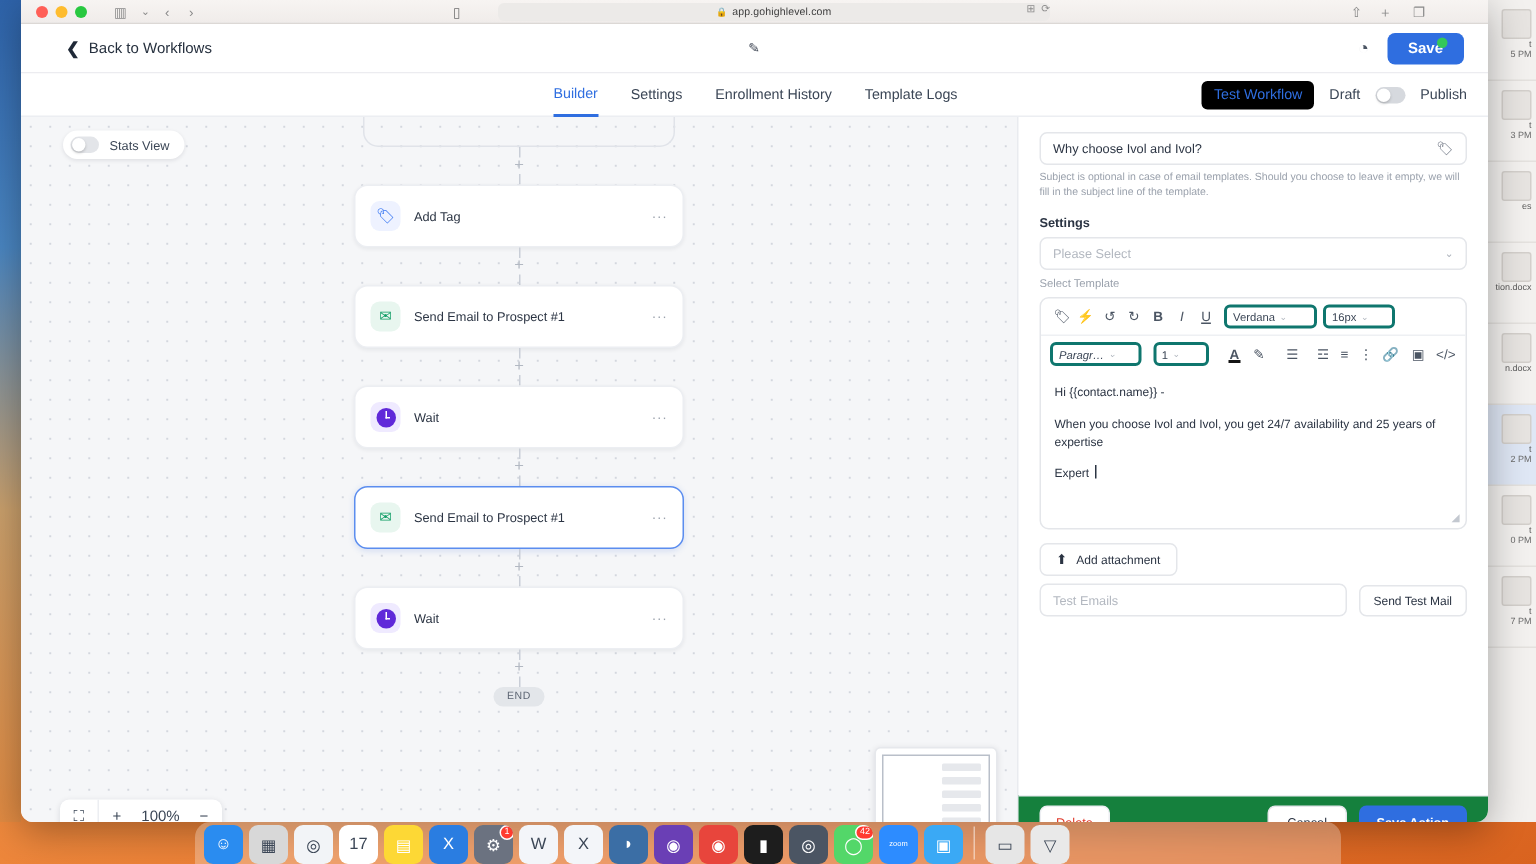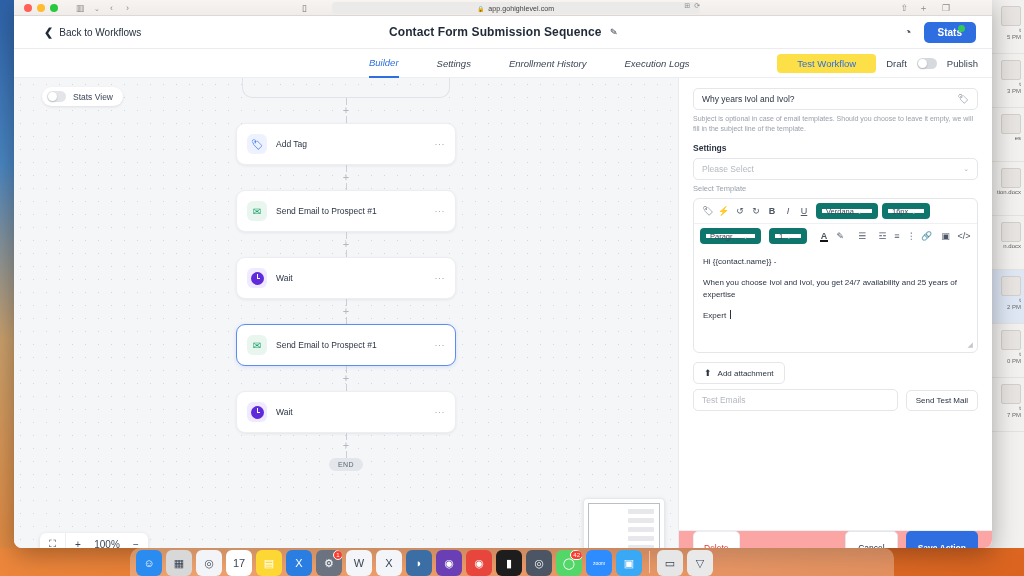--- a/index.html
+++ b/index.html
@@ -76,25 +76,25 @@
   .hdr-right { position:absolute; right:16px; display:flex; align-items:center; gap:12px; }
   .hist-ic { font-size:12px; color:#4b5563; cursor:pointer; }
   .save-btn {
     position:relative; background:#2f6ee0; color:#fff; font-size:10px; font-weight:600;
     border:none; border-radius:5px; padding:5px 14px; cursor:pointer;
   }
   .save-dot { position:absolute; right:-3px; top:-3px; width:7px; height:7px; background:#34c759; border-radius:50%; }
 
   
   .tabbar { position:relative; height:29px; background:#fff; border-bottom:1px solid #eceef2; }
-  .tabs { position:absolute; left:355px; top:0; display:flex; gap:38px; height:29px; align-items:flex-end;font-style:italic;}
+  .tabs { position:absolute; left:355px; top:0; display:flex; gap:22px; height:29px; align-items:flex-end;}
   .tab { font-size:9.5px; color:#3b4656; cursor:pointer; height:29px; display:flex; align-items:center; }
   .tab.active { color:#2f6ee0; border-bottom:2px solid #2f6ee0; }
   .tabbar-right { position:absolute; right:14px; top:0; height:29px; display:flex; align-items:center; gap:10px; }
-  .test-wf { font-size:9.5px; color:#2f6ee0; background:#fde047; border-radius:4px; padding:4px 20px; cursor:pointer;}
+  .test-wf { font-size:9.5px; color:#2f6ee0; background:#000000; border-radius:4px; padding:4px 8px; cursor:pointer;}
   .draft-lbl, .publish-lbl { font-size:9.5px; color:#3b4656; }
   .toggle { width:20px; height:11px; border-radius:6px; background:#d6d9de; position:relative; cursor:pointer; }
   .toggle .knob { position:absolute; left:1px; top:1px; width:9px; height:9px; border-radius:50%; background:#fff; box-shadow:0 1px 2px rgba(0,0,0,.2);}
 
   
   .app-body { position:relative; height:486px; display:flex; }
 
   
   .canvas {
     position:relative; flex:1; background:#f5f6f8;
@@ -185,25 +185,25 @@
     padding:0 8px; font-size:8.5px; color:#b3b8c0; justify-content:space-between;
   }
   .select .chev { color:#aeb4bd; font-size:7px; }
   .sub-helper { font-size:7.5px; color:#9aa1ac; margin-top:4px; }
 
   .editor { border:1px solid #e4e6ea; border-radius:6px; margin-top:5px; }
   .tb-row { display:flex; align-items:center; gap:0; padding:4px 6px; }
   .tb-row.r1 { border-bottom:1px solid #eef0f3; }
   .tb-ic { width:16px; height:16px; display:flex; align-items:center; justify-content:center; font-size:9px; color:#4b5563; cursor:pointer;}
   .tb-sel {
-    height:16px; border:6px solid #0f766e; border-radius:4px; display:flex; align-items:center;
+    height:16px; border:2px solid #0f766e; border-radius:4px; display:flex; align-items:center;
     justify-content:flex-start; padding:0 4px; font-size:7.5px; color:#3b4656; margin-left:4px; cursor:pointer;
   }
   .tb-sel .chev { font-size:6px; color:#b0b6be; margin-left:3px;}
-  .sel-font { width:62px; } .sel-size { width:48px; } .sel-para { width:66px; } .sel-line { width:40px; }
+  .sel-font { width:62px; } .sel-size { width:48px; } .sel-para { width:66px;font-style:italic; } .sel-line { width:40px; }
   .tb-a { position:relative; font-weight:700; }
   .tb-a:after { content:""; position:absolute; bottom:2px; left:3px; right:3px; height:2px; background:#141414;}
   .tb-pen:after { content:""; position:absolute; bottom:2px; left:3px; right:3px; height:2px; background:#141414;}
   .editor-body { padding:8px 9px; height:104px; position:relative; }
   .editor-body p { font-size:8px; color:#2b3443; line-height:12px; margin-bottom:9px; }
   .caret { display:inline-block; width:1px; height:9px; background:#2b3443; vertical-align:-1px; margin-left:2px;}
   .resize-grip { position:absolute; right:4px; bottom:3px; font-size:7px; color:#c3c8d0; }
   .counter { border-top:1px solid #eef0f3; padding:4px 8px; text-align:right; font-size:7.5px; color:#6b7280; }
 
   .attach-btn {
@@ -215,22 +215,22 @@
   .test-row { display:flex; gap:8px; align-items:center; margin-top:5px; }
   .test-input {
     flex:1; height:22px; border:1px solid #e4e6ea; border-radius:5px; display:flex;
     align-items:center; padding:0 8px; font-size:8.5px; color:#b3b8c0;
   }
   .test-send {
     border:1px solid #e4e6ea; border-radius:5px; padding:5px 9px;
     font-size:8px; color:#2b3443; background:#fff; cursor:pointer; white-space:nowrap;
   }
   .panel-footer {
-    height:34px; border-top:1px solid #eceef2; display:flex; 
-    padding:0 14px; gap:8px; background:#fca5a5;
+    height:34px; border-top:1px solid #eceef2; display:flex; align-items:center;
+    padding:0 14px; gap:8px; background:#15803d;
   }
   .del-btn { border:1px solid #eceef2; background:#fff; color:#e0392b; font-size:8.5px; border-radius:5px; padding:5px 10px; cursor:pointer;}
   .spacer { flex:1; }
   .cancel-btn { border:1px solid #e4e6ea; background:#fff; color:#2b3443; font-size:8.5px; border-radius:5px; padding:5px 12px; cursor:pointer;}
   .saveaction-btn { border:none; background:#2f6ee0; color:#fff; font-size:8.5px; font-weight:600; border-radius:5px; padding:6px 12px; cursor:pointer;}
 
   
   .dock {
     position:absolute; left:130px; bottom:0; width:764px; height:28px;
     background:rgba(255,255,255,.28); border-radius:10px 10px 0 0;
@@ -326,36 +326,35 @@
       <span class="chrome-ic ci-plus">＋</span>
       <span class="chrome-ic ci-tabs">❐</span>
     </div>
 
     <div class="app-header">
       <div class="back-link">
         <span class="cv">❮</span>
         <span class="tx">Back to Workflows</span>
       </div>
       <div class="wf-title-wrap">
-        <span class="wf-title">Contact Form Submission Sequence</span>
         <span class="pencil">✎</span>
       </div>
       <div class="hdr-right">
         <span class="hist-ic">◔</span>
-        <button class="save-btn">Stats</button>
+        <button class="save-btn">Save</button>
         <span class="save-dot" style="right:11px;top:3px;"></span>
       </div>
     </div>
 
     <div class="tabbar">
       <div class="tabs" id="tabs-host">
           <div class="tab active">Builder</div>
           <div class="tab">Settings</div>
           <div class="tab">Enrollment History</div>
-          <div class="tab">Execution Logs</div>
+          <div class="tab">Template Logs</div>
         </div>
       <div class="tabbar-right">
         <span class="test-wf">Test Workflow</span>
         <span class="draft-lbl">Draft</span>
         <span class="toggle">
             <span class="knob"></span>
           </span>
         <span class="publish-lbl">Publish</span>
       </div>
     </div>
@@ -441,21 +440,21 @@
           <div class="zc-in">+</div>
           <div class="zc-val">100%</div>
           <div class="zc-out">−</div>
         </div>
       </div>
 
       <div class="panel">
         <div class="panel-scroll">
 
           <div class="input">
-            <span>Why years Ivol and Ivol?</span>
+            <span>Why choose Ivol and Ivol?</span>
             <span class="tagic">🏷</span>
           </div>
           <div class="helper">Subject is optional in case of email templates. Should you choose to leave it empty, we will fill in the subject line of the template.</div>
 
           <div class="fld-label" style="margin-top:9px;">Settings</div>
           <div class="select">
             <span>Please Select</span>
             <span class="chev">⌄</span>
           </div>
           <div class="sub-helper">Select Template</div>

